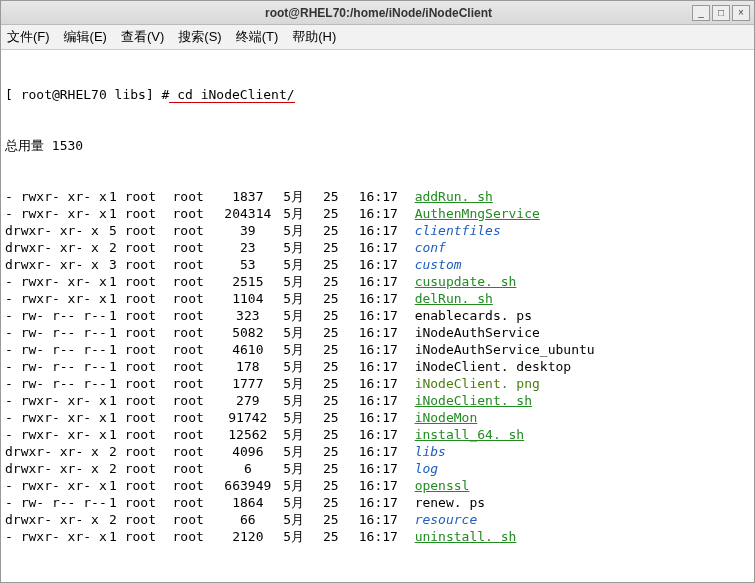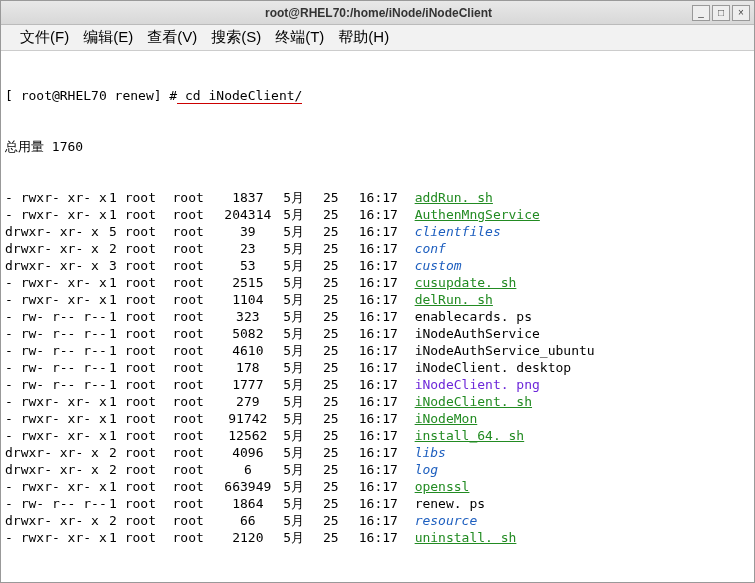--- a/index.html
+++ b/index.html
@@ -48,38 +48,38 @@
     display: flex;
     align-items: center;
     justify-content: center;
     font-size: 10px;
     color: #444;
     cursor: pointer;
   }
   .menubar {
     background: #f2f2f2;
     border-bottom: 1px solid #ccc;
-    padding: 3px 19px;
+    padding: 3px 6px;
     font-family: sans-serif;
-    font-size: 15px;
+    font-size: 13px;
     display: flex;
     gap: 14px;
   }
   .menubar span { cursor: pointer; }
   .terminal {
     flex: 1;
     padding: 2px 4px;
     white-space: pre;
     line-height: 17px;
     overflow: hidden;
   }
   .row { display: block; }
   .green { color: #228B22; text-decoration: underline; }
   .blue { color: #1E5FBF; font-style: italic; }
-  .magenta { color: #6d28d9; }
+  .magenta { color: #4d7c0f; }
   .underline-red { border-bottom: 1px solid #C00; }
   .perm { display:inline-block; width: 90px; }
   .links { display:inline-block; width: 14px; text-align:right; }
   .own { display:inline-block; width: 40px; }
   .grp { display:inline-block; width: 40px; }
   .size { display:inline-block; width: 55px; text-align:center; }
   .mon { display:inline-block; width: 32px; }
   .day { display:inline-block; width: 28px; text-align:left; }
   .time { display:inline-block; width: 48px; }
 </style>
@@ -98,20 +98,20 @@
   </div>
   <div class="menubar">
     <span>文件(F)</span>
     <span>编辑(E)</span>
     <span>查看(V)</span>
     <span>搜索(S)</span>
     <span>终端(T)</span>
     <span>帮助(H)</span>
   </div>
   <div class="terminal">
-    <span class="row"><span>[ root@RHEL70 renew] #</span><span class="underline-red"> cd iNodeClient/</span></span>
-    <span class="row">总用量 1760</span>
+    <span class="row"><span>[ root@RHEL70 libs] #</span><span class="underline-red"> cd iNodeClient/</span></span>
+    <span class="row">总用量 1530</span>
     <div id="file-list"><span class="row"><span class="perm">- rwxr- xr- x</span> <span class="links">1</span> <span class="own">root</span> <span class="grp">root</span> <span class="size">1837</span> <span class="mon">5月</span> <span class="day">25</span> <span class="time">16:17</span> <span class="green">addRun. sh</span></span><span class="row"><span class="perm">- rwxr- xr- x</span> <span class="links">1</span> <span class="own">root</span> <span class="grp">root</span> <span class="size">204314</span> <span class="mon">5月</span> <span class="day">25</span> <span class="time">16:17</span> <span class="green">AuthenMngService</span></span><span class="row"><span class="perm">drwxr- xr- x</span> <span class="links">5</span> <span class="own">root</span> <span class="grp">root</span> <span class="size">39</span> <span class="mon">5月</span> <span class="day">25</span> <span class="time">16:17</span> <span class="blue">clientfiles</span></span><span class="row"><span class="perm">drwxr- xr- x</span> <span class="links">2</span> <span class="own">root</span> <span class="grp">root</span> <span class="size">23</span> <span class="mon">5月</span> <span class="day">25</span> <span class="time">16:17</span> <span class="blue">conf</span></span><span class="row"><span class="perm">drwxr- xr- x</span> <span class="links">3</span> <span class="own">root</span> <span class="grp">root</span> <span class="size">53</span> <span class="mon">5月</span> <span class="day">25</span> <span class="time">16:17</span> <span class="blue">custom</span></span><span class="row"><span class="perm">- rwxr- xr- x</span> <span class="links">1</span> <span class="own">root</span> <span class="grp">root</span> <span class="size">2515</span> <span class="mon">5月</span> <span class="day">25</span> <span class="time">16:17</span> <span class="green">cusupdate. sh</span></span><span class="row"><span class="perm">- rwxr- xr- x</span> <span class="links">1</span> <span class="own">root</span> <span class="grp">root</span> <span class="size">1104</span> <span class="mon">5月</span> <span class="day">25</span> <span class="time">16:17</span> <span class="green">delRun. sh</span></span><span class="row"><span class="perm">- rw- r-- r--</span> <span class="links">1</span> <span class="own">root</span> <span class="grp">root</span> <span class="size">323</span> <span class="mon">5月</span> <span class="day">25</span> <span class="time">16:17</span> <span class="">enablecards. ps</span></span><span class="row"><span class="perm">- rw- r-- r--</span> <span class="links">1</span> <span class="own">root</span> <span class="grp">root</span> <span class="size">5082</span> <span class="mon">5月</span> <span class="day">25</span> <span class="time">16:17</span> <span class="">iNodeAuthService</span></span><span class="row"><span class="perm">- rw- r-- r--</span> <span class="links">1</span> <span class="own">root</span> <span class="grp">root</span> <span class="size">4610</span> <span class="mon">5月</span> <span class="day">25</span> <span class="time">16:17</span> <span class="">iNodeAuthService_ubuntu</span></span><span class="row"><span class="perm">- rw- r-- r--</span> <span class="links">1</span> <span class="own">root</span> <span class="grp">root</span> <span class="size">178</span> <span class="mon">5月</span> <span class="day">25</span> <span class="time">16:17</span> <span class="">iNodeClient. desktop</span></span><span class="row"><span class="perm">- rw- r-- r--</span> <span class="links">1</span> <span class="own">root</span> <span class="grp">root</span> <span class="size">1777</span> <span class="mon">5月</span> <span class="day">25</span> <span class="time">16:17</span> <span class="magenta">iNodeClient. png</span></span><span class="row"><span class="perm">- rwxr- xr- x</span> <span class="links">1</span> <span class="own">root</span> <span class="grp">root</span> <span class="size">279</span> <span class="mon">5月</span> <span class="day">25</span> <span class="time">16:17</span> <span class="green">iNodeClient. sh</span></span><span class="row"><span class="perm">- rwxr- xr- x</span> <span class="links">1</span> <span class="own">root</span> <span class="grp">root</span> <span class="size">91742</span> <span class="mon">5月</span> <span class="day">25</span> <span class="time">16:17</span> <span class="green">iNodeMon</span></span><span class="row"><span class="perm">- rwxr- xr- x</span> <span class="links">1</span> <span class="own">root</span> <span class="grp">root</span> <span class="size">12562</span> <span class="mon">5月</span> <span class="day">25</span> <span class="time">16:17</span> <span class="green">install_64. sh</span></span><span class="row"><span class="perm">drwxr- xr- x</span> <span class="links">2</span> <span class="own">root</span> <span class="grp">root</span> <span class="size">4096</span> <span class="mon">5月</span> <span class="day">25</span> <span class="time">16:17</span> <span class="blue">libs</span></span><span class="row"><span class="perm">drwxr- xr- x</span> <span class="links">2</span> <span class="own">root</span> <span class="grp">root</span> <span class="size">6</span> <span class="mon">5月</span> <span class="day">25</span> <span class="time">16:17</span> <span class="blue">log</span></span><span class="row"><span class="perm">- rwxr- xr- x</span> <span class="links">1</span> <span class="own">root</span> <span class="grp">root</span> <span class="size">663949</span> <span class="mon">5月</span> <span class="day">25</span> <span class="time">16:17</span> <span class="green">openssl</span></span><span class="row"><span class="perm">- rw- r-- r--</span> <span class="links">1</span> <span class="own">root</span> <span class="grp">root</span> <span class="size">1864</span> <span class="mon">5月</span> <span class="day">25</span> <span class="time">16:17</span> <span class="">renew. ps</span></span><span class="row"><span class="perm">drwxr- xr- x</span> <span class="links">2</span> <span class="own">root</span> <span class="grp">root</span> <span class="size">66</span> <span class="mon">5月</span> <span class="day">25</span> <span class="time">16:17</span> <span class="blue">resource</span></span><span class="row"><span class="perm">- rwxr- xr- x</span> <span class="links">1</span> <span class="own">root</span> <span class="grp">root</span> <span class="size">2120</span> <span class="mon">5月</span> <span class="day">25</span> <span class="time">16:17</span> <span class="green">uninstall. sh</span></span></div>
     
     
     
   </div>
 </div>
 
 </body></html>

